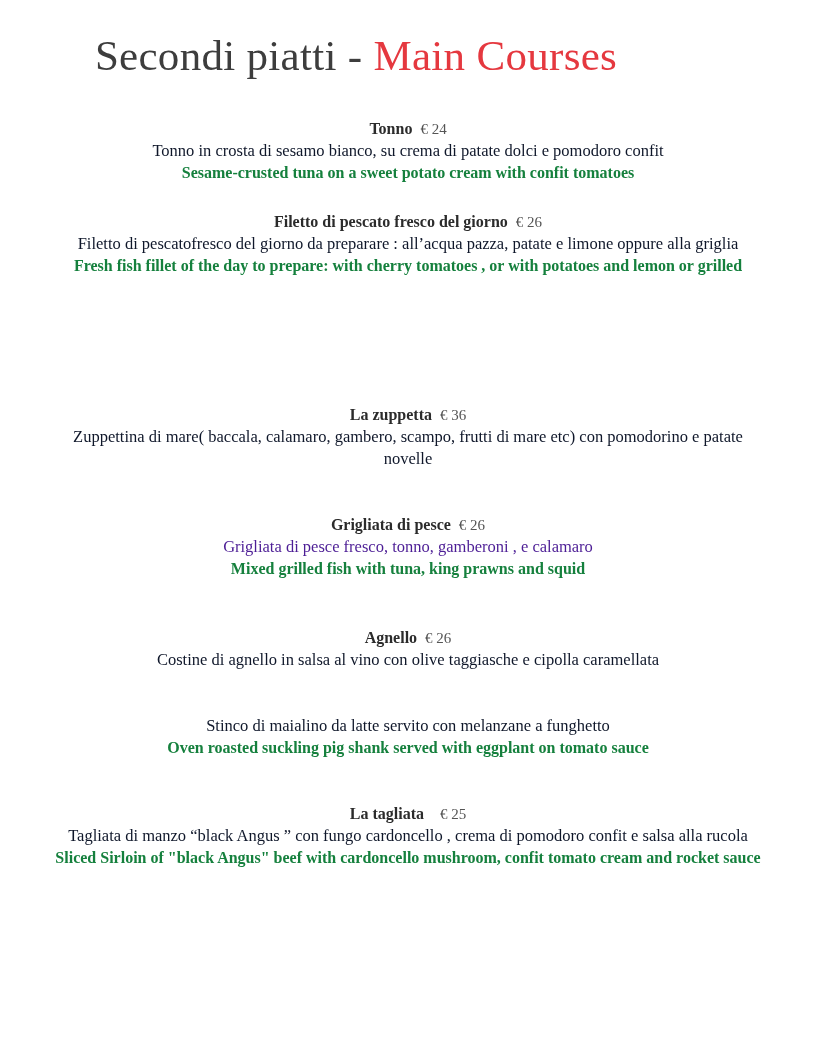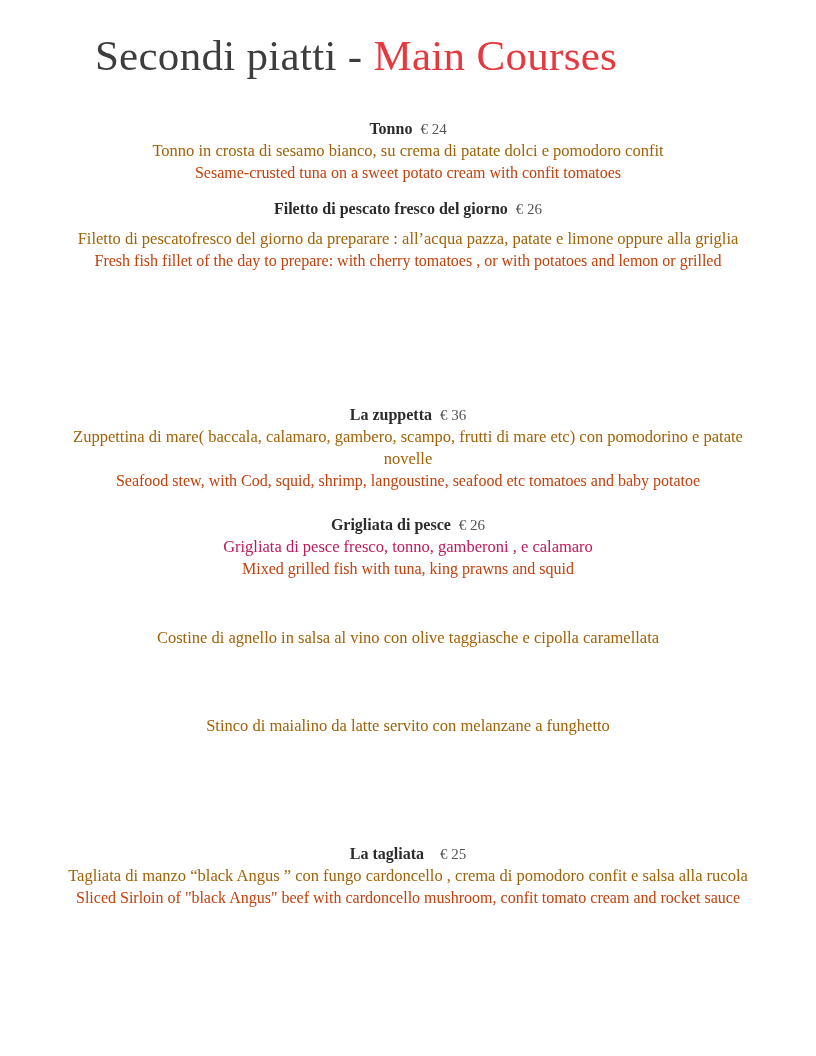--- a/index.html
+++ b/index.html
@@ -52,81 +52,84 @@
   }
   .item .price {
     font-weight: normal;
     color: #555;
     font-size: 15px;
     margin-left: 8px;
   }
   .item .it {
     font-size: 16.5px;
     line-height: 22px;
-    color: #a16207;
+    color: #0f172a;
     padding: 0 20px;
   }
   .item .en {
     font-size: 16px;
     line-height: 22px;
-    color: #c2410c;
-    font-weight: normal;
+    color: #15803d;
+    font-weight: bold;
   }
 </style>
 </head>
 <body>
 
 <div class="page">
 
   <h1 class="title" style="margin:0;font-weight:normal;">
     <span>Secondi piatti - </span><span class="accent">Main Courses</span>
   </h1>
 
   <div class="item" style="top:118px;">
     <div class="name-line">
       <span class="name">Tonno</span><span class="price">€ 24</span>
     </div>
     <div class="it">Tonno in crosta di  sesamo bianco, su crema di patate dolci e pomodoro confit</div>
     <div class="en">Sesame-crusted tuna on a sweet potato cream with confit tomatoes</div>
   </div>
 
-  <div class="item" style="top:198px;">
+  <div class="item" style="top:211px;">
     <div class="name-line">
       <span class="name">Filetto di pescato fresco del giorno</span><span class="price">€ 26</span>
     </div>
-    <div class="it" style="padding:0 40px;margin-top:8px;">Filetto di pescatofresco del giorno da preparare : all’acqua pazza, patate e limone oppure alla griglia</div>
+    <div class="it" style="padding:0 40px;">Filetto di pescatofresco del giorno da preparare : all’acqua pazza, patate e limone oppure alla griglia</div>
     <div class="en" style="margin-left:-20px;margin-right:-20px;">Fresh fish fillet of the day to prepare: with cherry tomatoes , or with potatoes and lemon or grilled</div>
   </div>
 
 
   <div class="item" style="top:404px;">
     <div class="name-line">
       <span class="name">La zuppetta</span><span class="price">€ 36</span>
     </div>
     <div class="it" style="padding:0 20px;font-family:Liberation Serif, serif;">Zuppettina di mare( baccala, calamaro, gambero, scampo, frutti di mare etc) con pomodorino e patate novelle</div>
-    <div class="en">Seafood stew, with Cod, squid, shrimp, langoustine, seafood etc tomatoes and baby potatoe</div>
   </div>
 
   <div class="item" style="top:514px;">
     <div class="name-line">
       <span class="name">Grigliata di pesce</span><span class="price">€ 26</span>
     </div>
-    <div class="it" style="color:#be185d;">Grigliata di pesce fresco, tonno, gamberoni , e calamaro</div>
+    <div class="it" style="color:#4c1d95;">Grigliata di pesce fresco, tonno, gamberoni , e calamaro</div>
     <div class="en">Mixed grilled fish  with tuna, king prawns and squid</div>
   </div>
 
   <div class="item" style="top:627px;">
+    <div class="name-line">
+      <span class="name">Agnello</span><span class="price">€ 26</span>
+    </div>
     <div class="it">Costine di agnello in salsa al vino con  olive taggiasche  e cipolla caramellata</div>
   </div>
 
   <div class="item" style="top:715px;">
     <div class="it">Stinco di maialino da latte servito con melanzane a funghetto</div>
+    <div class="en">Oven roasted suckling pig shank served with eggplant on tomato sauce</div>
   </div>
 
-  <div class="item" style="top:803px;margin-top:40px;">
+  <div class="item" style="top:803px;">
     <div class="name-line">
       <span class="name">La tagliata</span><span class="price" style="margin-left:16px;">€ 25</span>
     </div>
     <div class="it" style="padding:0 10px;">Tagliata di manzo “black Angus ”  con fungo cardoncello , crema di pomodoro confit e salsa alla rucola</div>
     <div class="en" style="padding:0 20px;">Sliced Sirloin  of  "black Angus" beef with cardoncello mushroom, confit tomato cream and rocket sauce</div>
   </div>
 
 </div>
 
 </body></html>

